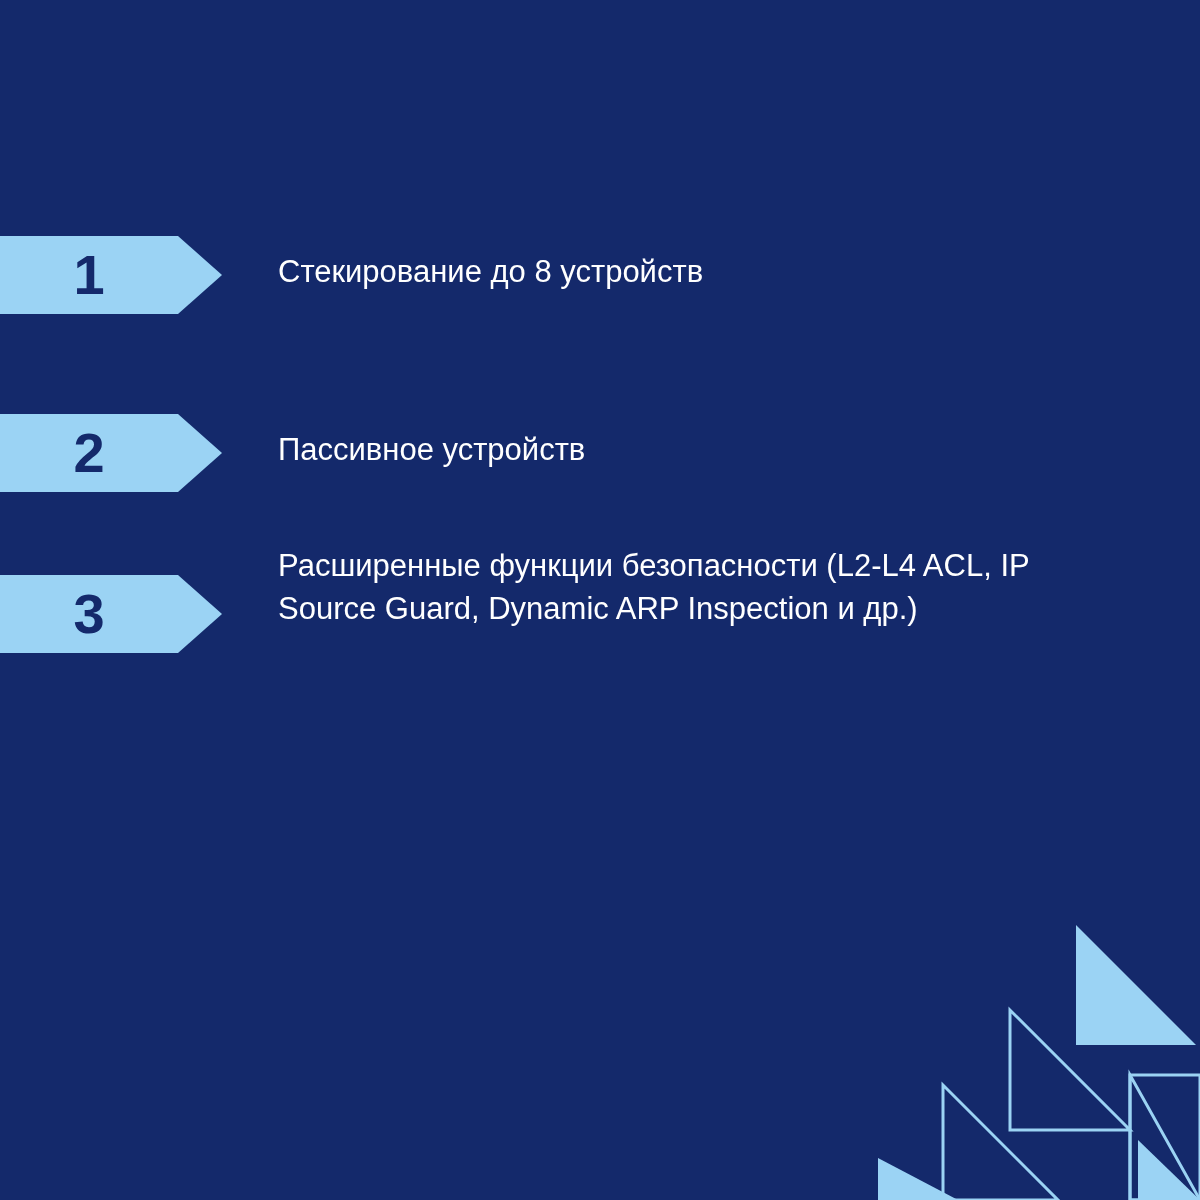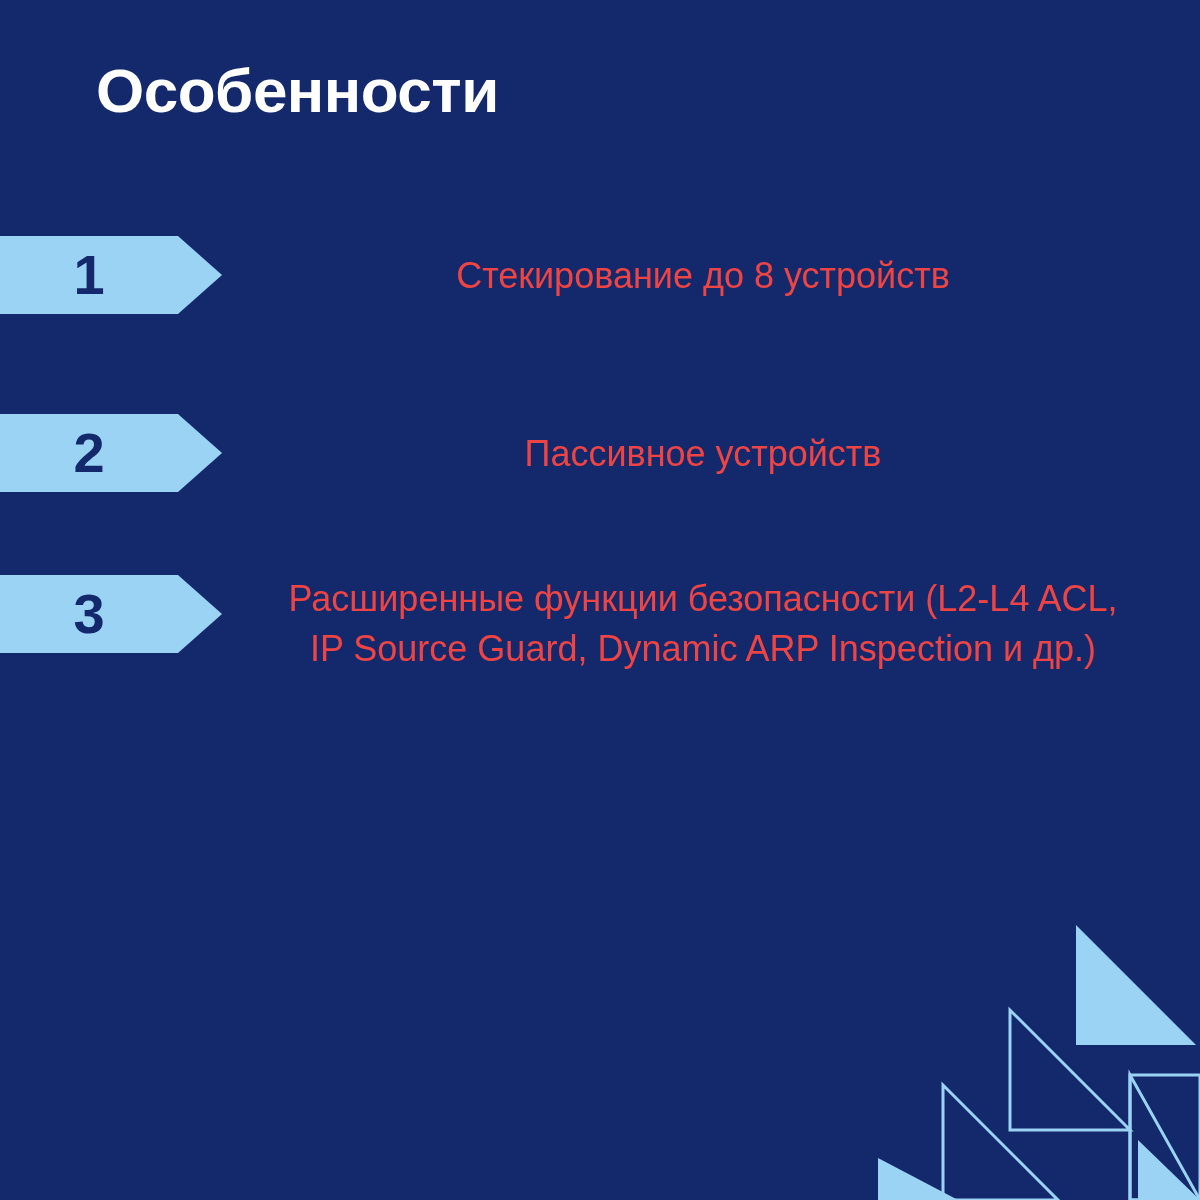--- a/index.html
+++ b/index.html
@@ -77,53 +77,51 @@
     font-size: 56px;
     font-weight: 700;
     color: #14296b;
     line-height: 1;
   }
 
   .item-text {
     position: absolute;
     left: 278px;
     width: 850px;
-    color: #ef4444;
-    font-size: 36px;
+    color: #ffffff;
+    font-size: 31px;
     line-height: 1.38;
     font-weight: 400;
-    text-align: center;
   }
 
   
   #item-1 .badge  { top: 18px; }
   #item-1 .item-text { top: 33px; }
 
   #item-2 .badge  { top: 196px; }
   #item-2 .item-text { top: 211px; }
 
   #item-3 .badge  { top: 357px; }
-  #item-3 .item-text { top: 327px; margin-top: 29px; }
+  #item-3 .item-text { top: 327px; }
 
   
   .deco {
     position: absolute;
     right: 0;
     bottom: 0;
     width: 400px;
     height: 290px;
     pointer-events: none;
   }
 </style>
 </head>
 <body>
 
 <div class="slide">
 
-  <div class="title">Особенности</div>
 
   <div class="items">
 
     <div class="item" id="item-1">
       <div class="badge">
         <div class="badge-shape"></div>
         <div class="badge-num">1</div>
       </div>
       <div class="item-text">Стекирование до 8 устройств</div>
     </div>

